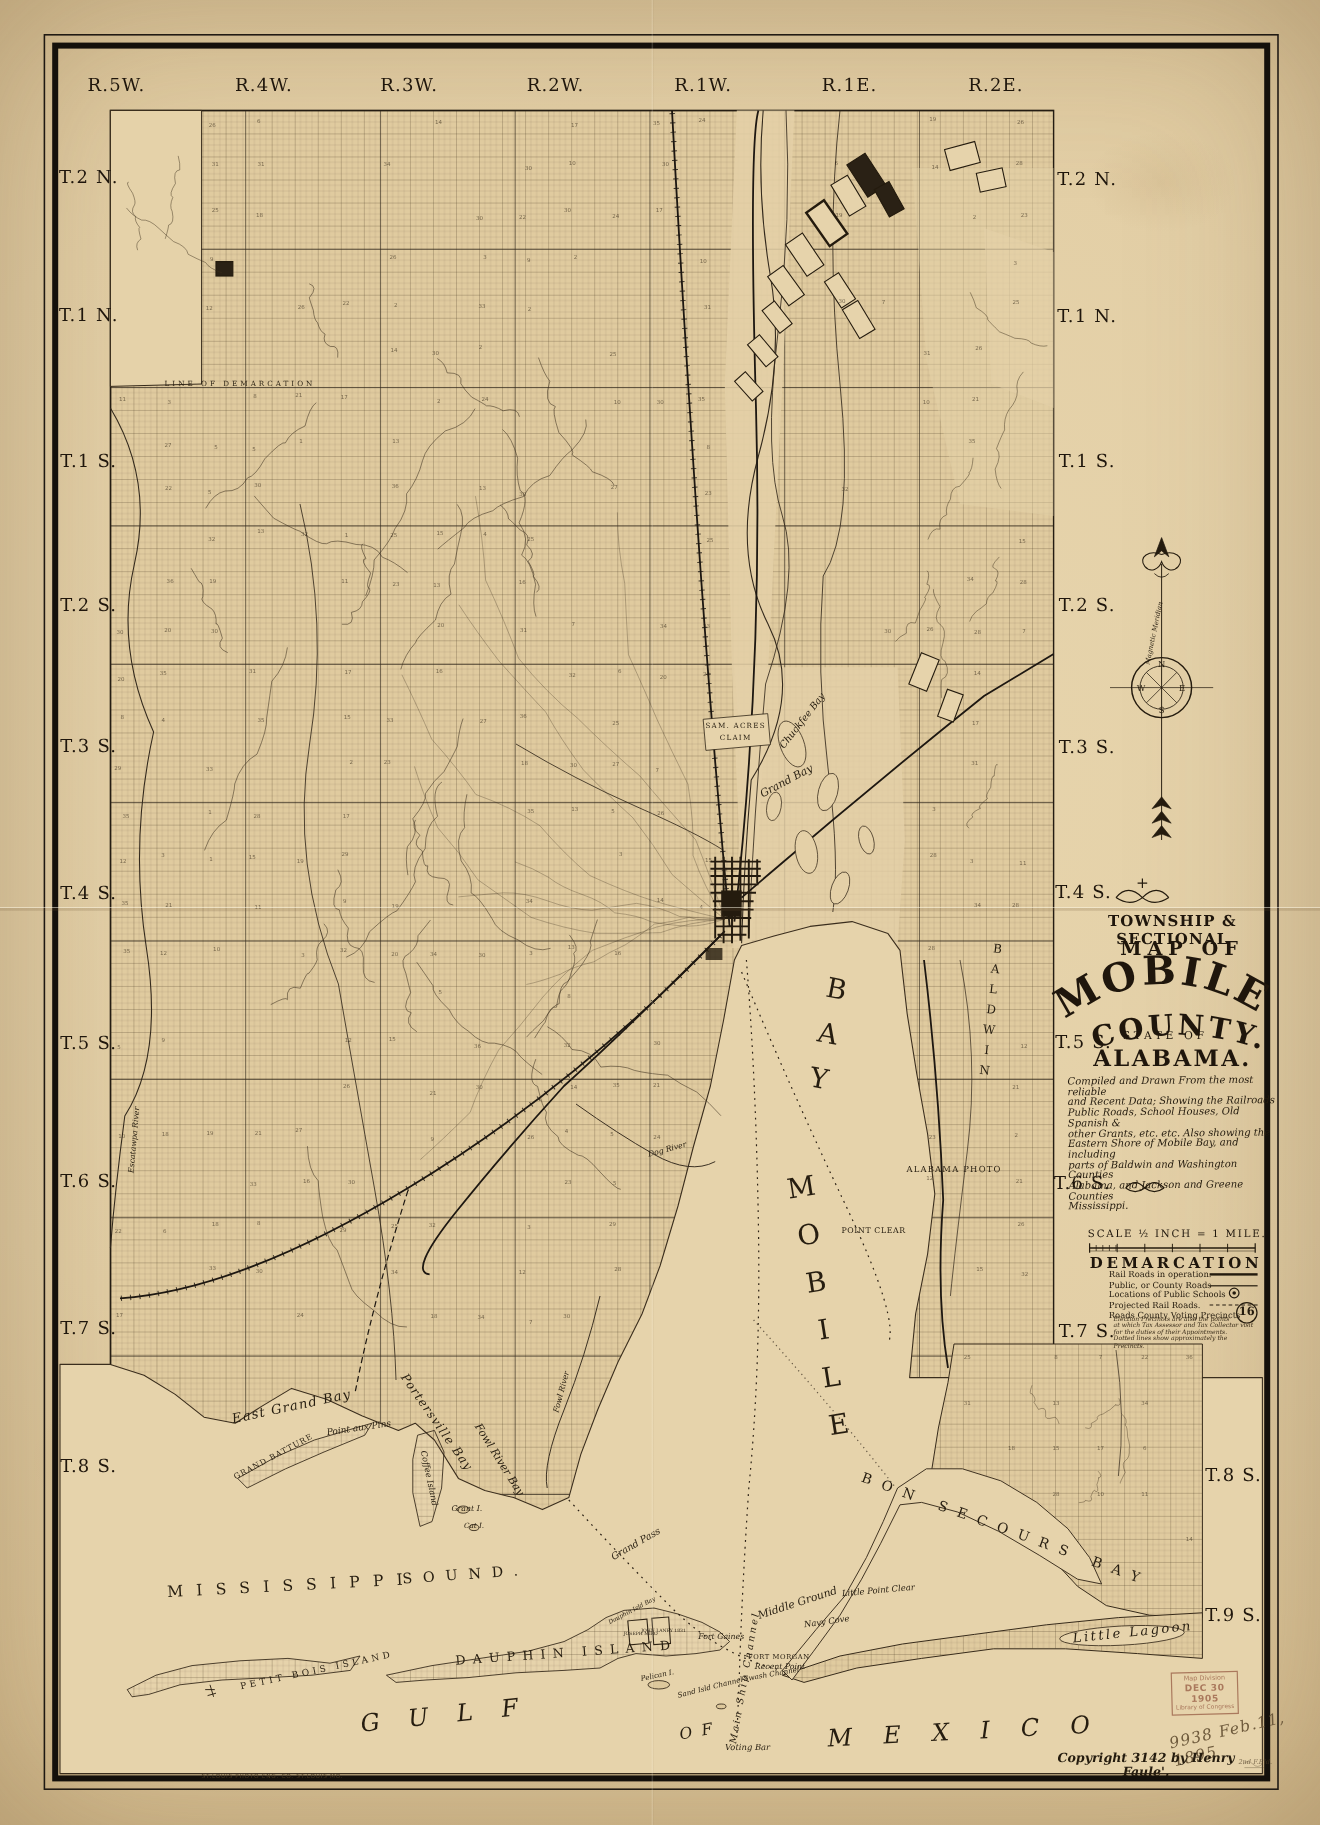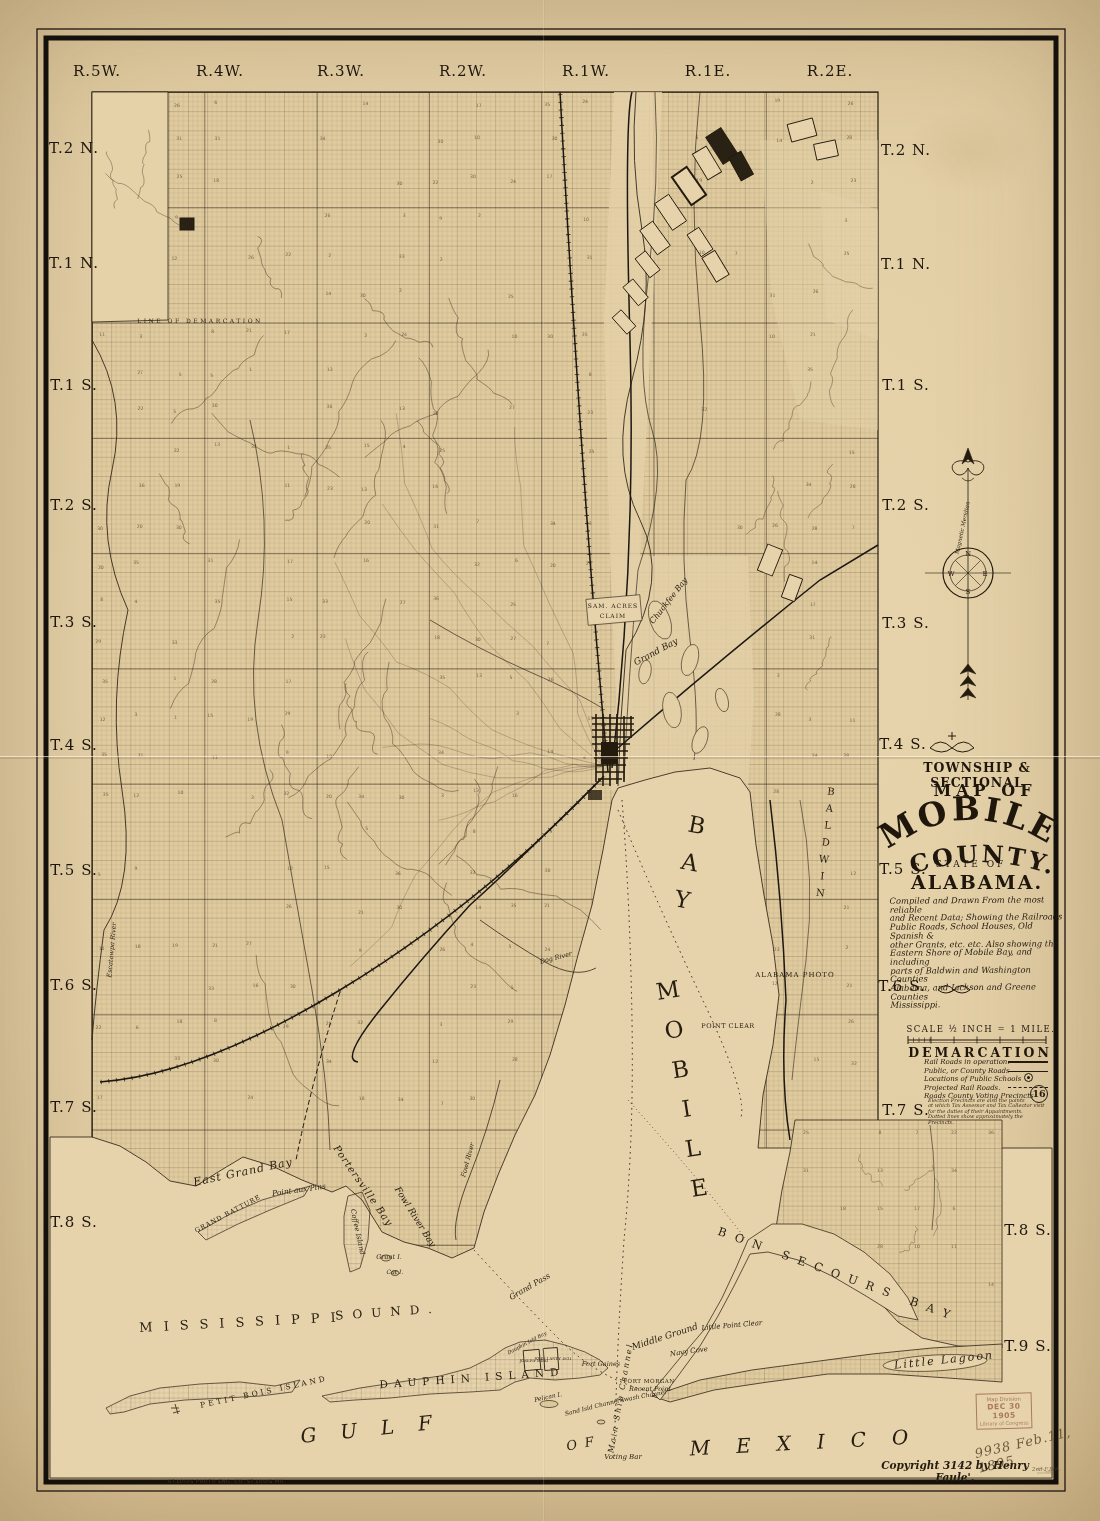--- a/index.html
+++ b/index.html
@@ -19,21 +19,21 @@
   
   .tb{position:absolute;text-align:center;color:#1f160c;}
   #tb-town{left:886px;top:760px;width:182px;font-size:12.5px;font-weight:bold;letter-spacing:1px;}
   #tb-mapof{left:905px;top:781px;width:160px;font-size:16px;letter-spacing:5px;font-weight:bold;}
   #tb-stateof{left:916px;top:859px;width:110px;font-size:9px;letter-spacing:3px;}
   #tb-alabama{left:888px;top:871px;width:178px;font-size:19px;letter-spacing:2px;font-weight:bold;}
   #tb-desc{left:890px;top:896px;width:176px;text-align:left;font-style:italic;font-size:8.4px;line-height:8.7px;color:#241b0e;transform:rotate(-.5deg);}
   
   #scale-label{left:906px;top:1024px;width:150px;font-size:8.5px;letter-spacing:1.5px;}
   #ref-title{left:900px;top:1045px;width:160px;font-size:12.5px;letter-spacing:3px;font-weight:bold;}
-  .refrow{position:absolute;left:924px;width:130px;font-size:7px;font-style:italic;color:#241b0e;}
+  .refrow{position:absolute;left:924px;width:130px;font-size:7px;color:#241b0e;}
   .refsym{position:absolute;left:1008px;width:40px;height:8px;}
   .line-solid{border-top:2.2px solid #241b0e;margin-top:3px;}
   .line-thin{border-top:.8px solid #241b0e;margin-top:4px;}
   .line-dash{border-top:1.6px dashed #241b0e;margin-top:3px;}
   .schoolsym{width:7px;height:7px;border:1px solid #241b0e;border-radius:50%;margin:0 auto;position:relative;}
   .schoolsym::after{content:"";position:absolute;left:2px;top:2px;width:3px;height:3px;background:#241b0e;border-radius:50%;}
   #precinct16{position:absolute;left:1030px;top:1085px;width:16px;height:16px;border:1.2px solid #241b0e;border-radius:50%;
      font-size:9.5px;font-weight:bold;text-align:center;line-height:16px;color:#241b0e;}
   #ref-fine{position:absolute;left:928px;top:1098px;width:118px;font-size:5.1px;font-style:italic;line-height:5.4px;color:#3a2d1a;}
   

